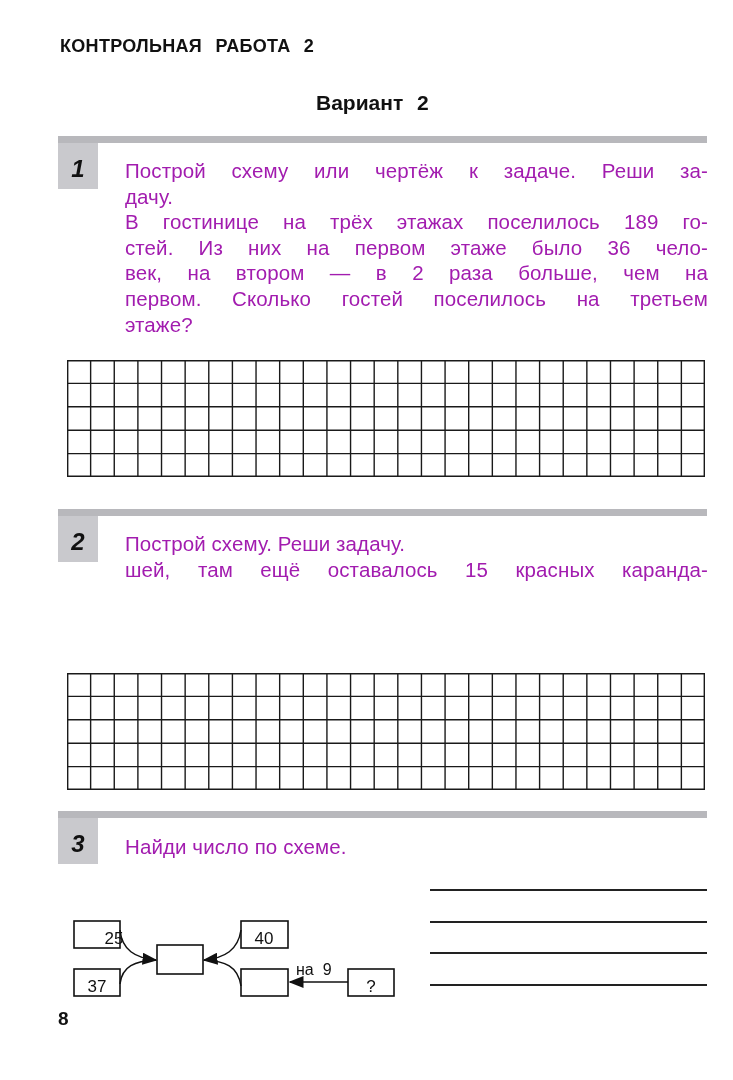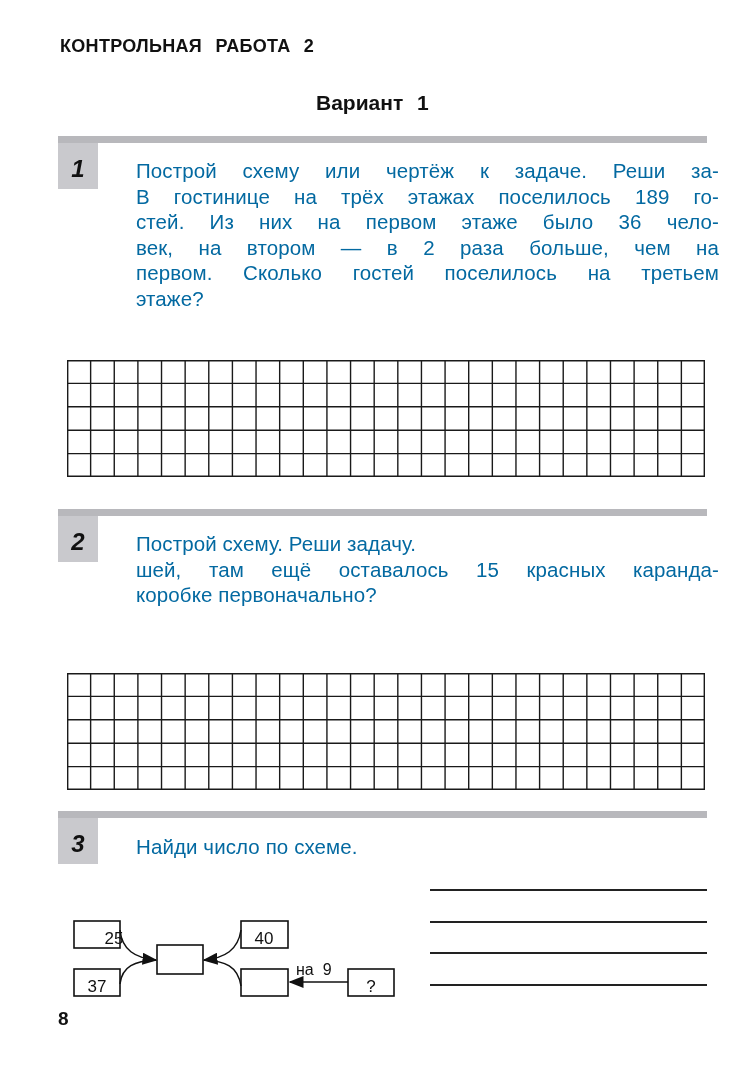--- a/index.html
+++ b/index.html
@@ -18,42 +18,43 @@
   .bar {
     left: 58px; width: 649px; height: 7px; background: #b8b8bc;
   }
   .numbox {
     left: 58px; width: 40px; height: 46px; background: #c9c9cd;
   }
   .num {
     left: 66px; font-size: 24px; font-weight: bold; font-style: italic; width: 24px; text-align: center;
   }
   .text {
-    left: 136px; width: 583px; font-size: 20.5px; line-height: 25.6px; text-align: justify;
-    text-align-last: justify; color: #0369a1; font-family: "Liberation Sans Narrow", "Liberation Sans", sans-serif;
+    left: 125px; width: 583px; font-size: 20.5px; line-height: 25.6px; text-align: justify;
+    text-align-last: justify; color: #a21caf; font-family: "Liberation Sans Narrow", "Liberation Sans", sans-serif;
     letter-spacing: 0.1px;
   }
   .line { display: block; text-align: justify; text-align-last: justify; white-space: nowrap; }
   .line.last { text-align-last: left; }
   .grid { left: 67px; width: 638px; height: 117px; }
   .answer-line { left: 430px; width: 277px; height: 2px; background: #222; }
   .pagenum { left: 58px; top: 1008px; font-size: 19px; font-weight: bold; }
 </style>
 </head>
 <body>
 
 <div class="abs title">КОНТРОЛЬНАЯ  РАБОТА  2</div>
-<div class="abs variant">Вариант  1</div>
+<div class="abs variant">Вариант  2</div>
 
 <section>
   <div class="abs bar" style="top:136px;"></div>
   <div class="abs numbox" style="top:143px;"></div>
   <div class="abs num" style="top:155px;">1</div>
   <div class="abs text" style="top:158px;">
     <span class="line">Построй схему или чертёж к задаче. Реши за-</span>
+    <span class="line last">дачу.</span>
     <span class="line">В гостинице на трёх этажах поселилось 189 го-</span>
     <span class="line">стей. Из них на первом этаже было 36 чело-</span>
     <span class="line">век, на втором — в 2 раза больше, чем на</span>
     <span class="line">первом. Сколько гостей поселилось на третьем</span>
     <span class="line last">этаже?</span>
   </div>
   <svg class="abs grid" style="top:360px;" viewBox="0 0 638 117">
     <g class="grid-lines" stroke="#1a1a1a" stroke-width="1.4" fill="none">
         <line x1="0.7" x2="0.7" y1="0" y2="117"></line>
         <line x1="23.62962962962963" x2="23.62962962962963" y1="0" y2="117"></line>
@@ -93,21 +94,20 @@
   </svg>
 </section>
 
 <section>
   <div class="abs bar" style="top:509px;"></div>
   <div class="abs numbox" style="top:516px;"></div>
   <div class="abs num" style="top:528px;">2</div>
   <div class="abs text" style="top:531px;">
     <span class="line last">Построй схему. Реши задачу.</span>
     <span class="line">шей, там ещё оставалось 15 красных каранда-</span>
-    <span class="line last">коробке первоначально?</span>
   </div>
   <svg class="abs grid" style="top:673px;" viewBox="0 0 638 117">
     <g class="grid-lines" stroke="#1a1a1a" stroke-width="1.4" fill="none">
         <line x1="0.7" x2="0.7" y1="0" y2="117"></line>
         <line x1="23.62962962962963" x2="23.62962962962963" y1="0" y2="117"></line>
         <line x1="47.25925925925926" x2="47.25925925925926" y1="0" y2="117"></line>
         <line x1="70.88888888888889" x2="70.88888888888889" y1="0" y2="117"></line>
         <line x1="94.51851851851852" x2="94.51851851851852" y1="0" y2="117"></line>
         <line x1="118.14814814814815" x2="118.14814814814815" y1="0" y2="117"></line>
         <line x1="141.77777777777777" x2="141.77777777777777" y1="0" y2="117"></line>

